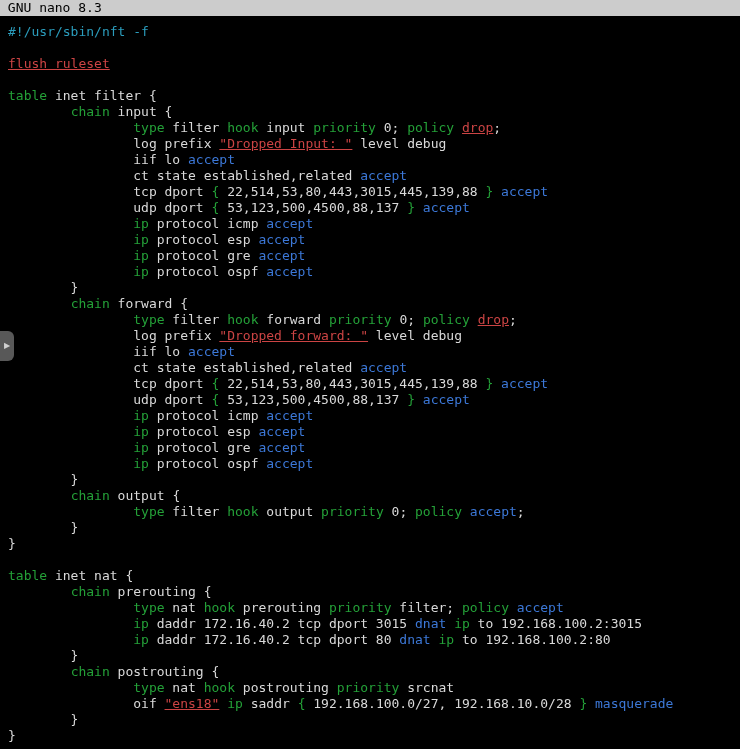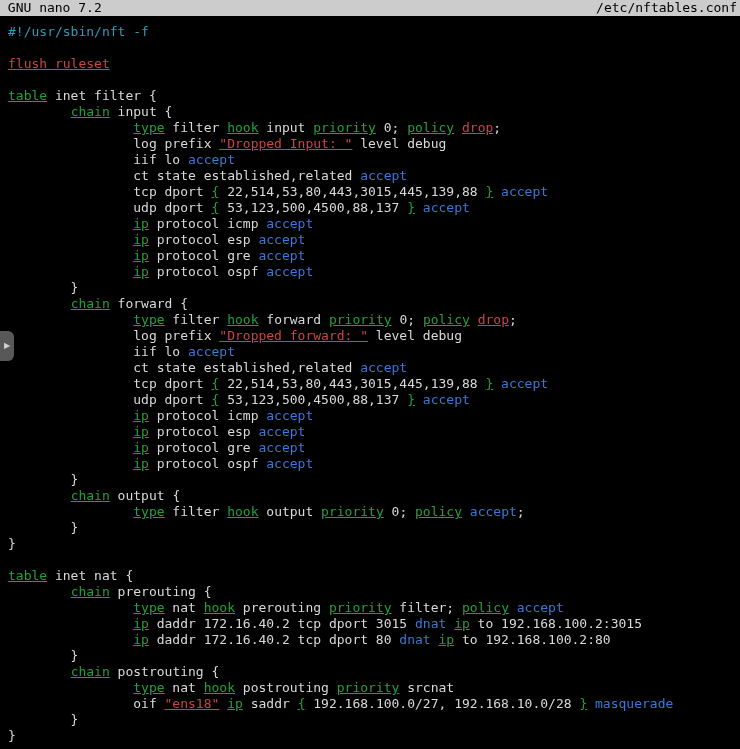--- a/index.html
+++ b/index.html
@@ -20,40 +20,39 @@
     display:flex;justify-content:space-between;align-items:center;
     white-space:pre;line-height:16px;
   }
   .titlebar .file{padding-right:3px;}
   .editor{
     position:absolute;top:16px;left:0;width:740px;height:733px;
     padding:8px 0 0 8px;white-space:pre;color:var(--fg);
   }
   .line{height:16px;white-space:pre;}
   .t-p{color:var(--fg);}
-  .t-k{color:var(--green);text-decoration:underline;}
+  .t-k{color:var(--green);}
   .t-r{color:var(--red);text-decoration:underline;}
   .t-b{color:var(--blue);}
   .t-c{color:var(--cyan);}
   .panel-toggle{
     position:absolute;left:0;top:331px;width:14px;height:30px;
     background:#585858;border-radius:0 6px 6px 0;
     display:flex;align-items:center;justify-content:center;
     cursor:pointer;
   }
   .panel-toggle .arrow{
     color:#d0d0d0;font-size:8px;line-height:8px;
     font-family:"DejaVu Sans",sans-serif;
   }
 </style>
 </head>
 <body>
 
 <div class="titlebar">
-  <span class="app"> GNU nano 7.2</span>
-  <span class="file">/etc/nftables.conf</span>
+  <span class="app"> GNU nano 8.3</span>
 </div>
 
 <div class="editor"><div class="line"><span class="t-c">#!/usr/sbin/nft -f</span></div><div class="line"></div><div class="line"><span class="t-r">flush ruleset</span></div><div class="line"></div><div class="line"><span class="t-k">table</span><span class="t-p"> inet filter {</span></div><div class="line"><span class="t-p">        </span><span class="t-k">chain</span><span class="t-p"> input {</span></div><div class="line"><span class="t-p">                </span><span class="t-k">type</span><span class="t-p"> filter </span><span class="t-k">hook</span><span class="t-p"> input </span><span class="t-k">priority</span><span class="t-p"> 0; </span><span class="t-k">policy</span><span class="t-p"> </span><span class="t-r">drop</span><span class="t-p">;</span></div><div class="line"><span class="t-p">                log prefix </span><span class="t-r">"Dropped Input: "</span><span class="t-p"> level debug</span></div><div class="line"><span class="t-p">                iif lo </span><span class="t-b">accept</span></div><div class="line"><span class="t-p">                ct state established,related </span><span class="t-b">accept</span></div><div class="line"><span class="t-p">                tcp dport </span><span class="t-k">{</span><span class="t-p"> 22,514,53,80,443,3015,445,139,88 </span><span class="t-k">}</span><span class="t-p"> </span><span class="t-b">accept</span></div><div class="line"><span class="t-p">                udp dport </span><span class="t-k">{</span><span class="t-p"> 53,123,500,4500,88,137 </span><span class="t-k">}</span><span class="t-p"> </span><span class="t-b">accept</span></div><div class="line"><span class="t-p">                </span><span class="t-k">ip</span><span class="t-p"> protocol icmp </span><span class="t-b">accept</span></div><div class="line"><span class="t-p">                </span><span class="t-k">ip</span><span class="t-p"> protocol esp </span><span class="t-b">accept</span></div><div class="line"><span class="t-p">                </span><span class="t-k">ip</span><span class="t-p"> protocol gre </span><span class="t-b">accept</span></div><div class="line"><span class="t-p">                </span><span class="t-k">ip</span><span class="t-p"> protocol ospf </span><span class="t-b">accept</span></div><div class="line"><span class="t-p">        }</span></div><div class="line"><span class="t-p">        </span><span class="t-k">chain</span><span class="t-p"> forward {</span></div><div class="line"><span class="t-p">                </span><span class="t-k">type</span><span class="t-p"> filter </span><span class="t-k">hook</span><span class="t-p"> forward </span><span class="t-k">priority</span><span class="t-p"> 0; </span><span class="t-k">policy</span><span class="t-p"> </span><span class="t-r">drop</span><span class="t-p">;</span></div><div class="line"><span class="t-p">                log prefix </span><span class="t-r">"Dropped forward: "</span><span class="t-p"> level debug</span></div><div class="line"><span class="t-p">                iif lo </span><span class="t-b">accept</span></div><div class="line"><span class="t-p">                ct state established,related </span><span class="t-b">accept</span></div><div class="line"><span class="t-p">                tcp dport </span><span class="t-k">{</span><span class="t-p"> 22,514,53,80,443,3015,445,139,88 </span><span class="t-k">}</span><span class="t-p"> </span><span class="t-b">accept</span></div><div class="line"><span class="t-p">                udp dport </span><span class="t-k">{</span><span class="t-p"> 53,123,500,4500,88,137 </span><span class="t-k">}</span><span class="t-p"> </span><span class="t-b">accept</span></div><div class="line"><span class="t-p">                </span><span class="t-k">ip</span><span class="t-p"> protocol icmp </span><span class="t-b">accept</span></div><div class="line"><span class="t-p">                </span><span class="t-k">ip</span><span class="t-p"> protocol esp </span><span class="t-b">accept</span></div><div class="line"><span class="t-p">                </span><span class="t-k">ip</span><span class="t-p"> protocol gre </span><span class="t-b">accept</span></div><div class="line"><span class="t-p">                </span><span class="t-k">ip</span><span class="t-p"> protocol ospf </span><span class="t-b">accept</span></div><div class="line"><span class="t-p">        }</span></div><div class="line"><span class="t-p">        </span><span class="t-k">chain</span><span class="t-p"> output {</span></div><div class="line"><span class="t-p">                </span><span class="t-k">type</span><span class="t-p"> filter </span><span class="t-k">hook</span><span class="t-p"> output </span><span class="t-k">priority</span><span class="t-p"> 0; </span><span class="t-k">policy</span><span class="t-p"> </span><span class="t-b">accept</span><span class="t-p">;</span></div><div class="line"><span class="t-p">        }</span></div><div class="line"><span class="t-p">}</span></div><div class="line"></div><div class="line"><span class="t-k">table</span><span class="t-p"> inet nat {</span></div><div class="line"><span class="t-p">        </span><span class="t-k">chain</span><span class="t-p"> prerouting {</span></div><div class="line"><span class="t-p">                </span><span class="t-k">type</span><span class="t-p"> nat </span><span class="t-k">hook</span><span class="t-p"> prerouting </span><span class="t-k">priority</span><span class="t-p"> filter; </span><span class="t-k">policy</span><span class="t-p"> </span><span class="t-b">accept</span></div><div class="line"><span class="t-p">                </span><span class="t-k">ip</span><span class="t-p"> daddr 172.16.40.2 tcp dport 3015 </span><span class="t-b">dnat</span><span class="t-p"> </span><span class="t-k">ip</span><span class="t-p"> to 192.168.100.2:3015</span></div><div class="line"><span class="t-p">                </span><span class="t-k">ip</span><span class="t-p"> daddr 172.16.40.2 tcp dport 80 </span><span class="t-b">dnat</span><span class="t-p"> </span><span class="t-k">ip</span><span class="t-p"> to 192.168.100.2:80</span></div><div class="line"><span class="t-p">        }</span></div><div class="line"><span class="t-p">        </span><span class="t-k">chain</span><span class="t-p"> postrouting {</span></div><div class="line"><span class="t-p">                </span><span class="t-k">type</span><span class="t-p"> nat </span><span class="t-k">hook</span><span class="t-p"> postrouting </span><span class="t-k">priority</span><span class="t-p"> srcnat</span></div><div class="line"><span class="t-p">                oif </span><span class="t-r">"ens18"</span><span class="t-p"> </span><span class="t-k">ip</span><span class="t-p"> saddr </span><span class="t-k">{</span><span class="t-p"> 192.168.100.0/27, 192.168.10.0/28 </span><span class="t-k">}</span><span class="t-p"> </span><span class="t-b">masquerade</span></div><div class="line"><span class="t-p">        }</span></div><div class="line"><span class="t-p">}</span></div></div>
 
 <div class="panel-toggle">
   <span class="arrow">▶</span>
 </div>
 
 </body></html>

